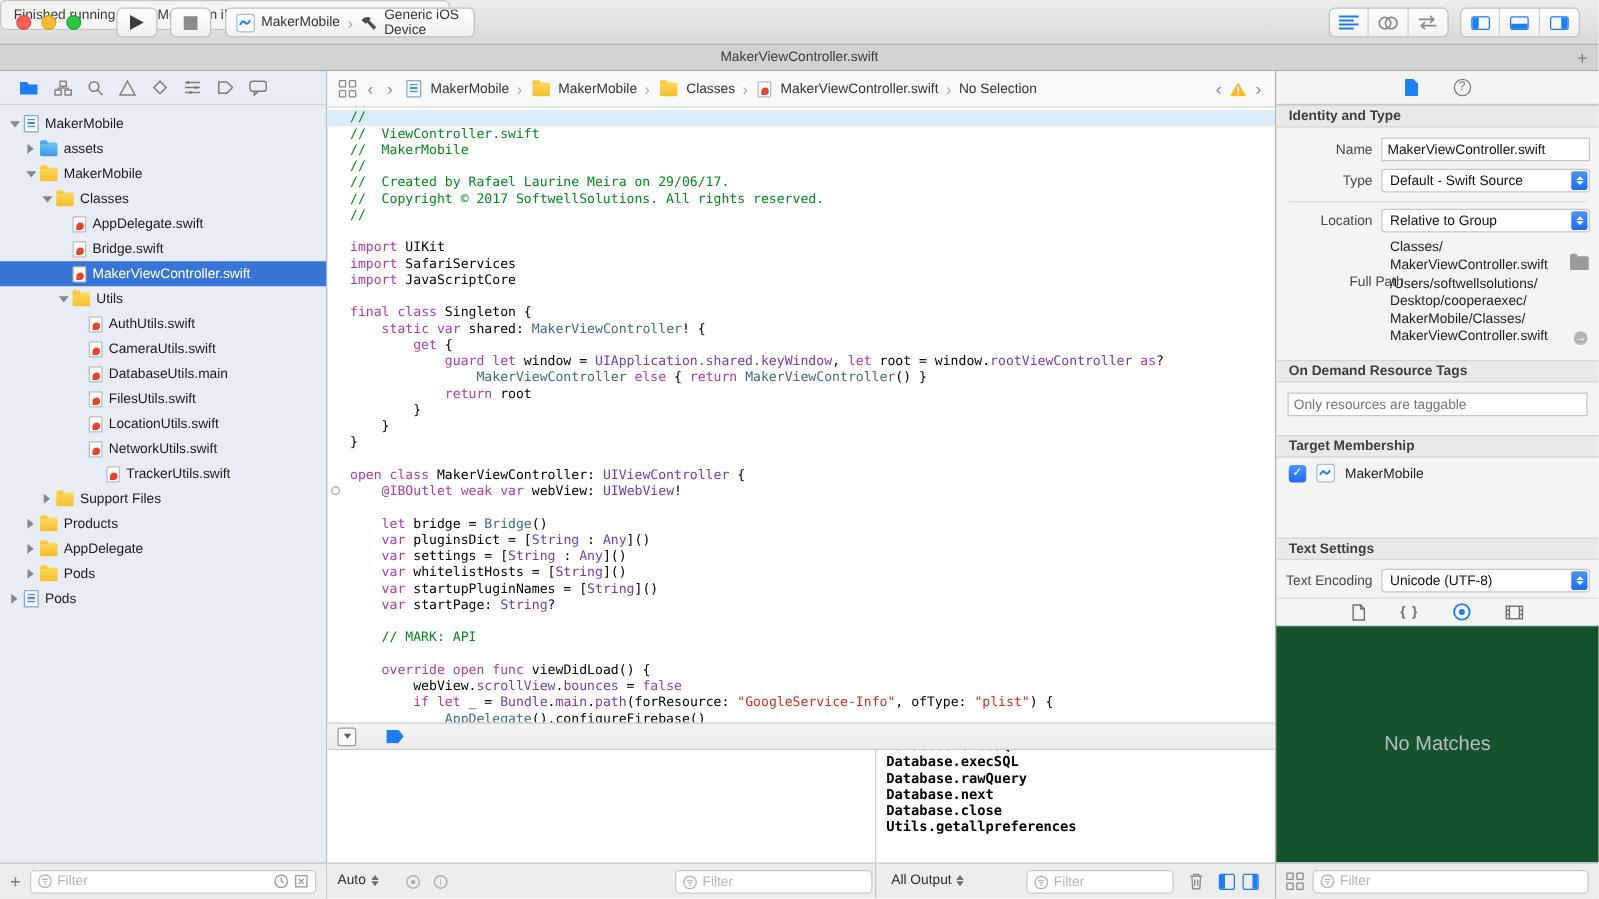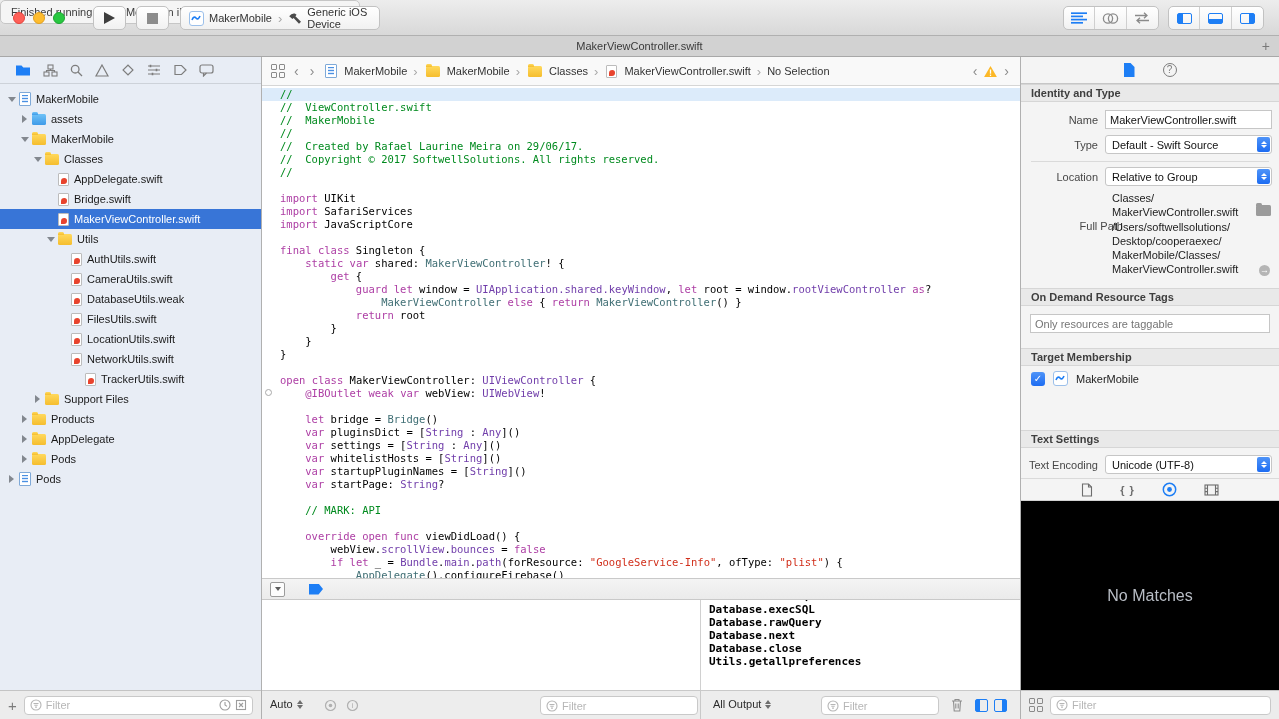--- a/index.html
+++ b/index.html
@@ -103,21 +103,21 @@
 .stepper{position:absolute;right:1px;top:1px;bottom:1px;width:13px;background:linear-gradient(#4f94f8,#1d6cf2);border-radius:2px;display:flex;flex-direction:column;align-items:center;justify-content:center;gap:1px}
 .stepper i{width:0;height:0;border-left:3px solid transparent;border-right:3px solid transparent;display:block}
 .stepper .u{border-bottom:3.5px solid #fff}
 .stepper .d{border-top:3.5px solid #fff}
 .pathtext{white-space:pre-line;line-height:14px;color:#1c1c1c}
 .gray-folder{width:15px;height:11px;border-radius:1.5px;background:#9b9b9b;position:relative}
 .gray-folder::before{content:"";position:absolute;top:-2px;left:0;width:6px;height:3px;border-radius:1.5px 1.5px 0 0;background:#9b9b9b}
 .goarrow{display:inline-block;width:11px;height:11px;border-radius:50%;background:#b5b5b5;color:#fff;font-size:9px;line-height:11px;text-align:center;vertical-align:-1px}
 .cbx{width:14px;height:14px;border-radius:3px;background:linear-gradient(#4f94f8,#1d6cf2);color:#fff;font-size:10px;line-height:14px;text-align:center;flex:none}
 #insp-lib-icons{position:absolute;top:421px;left:0;right:0;height:22px;display:flex;align-items:center;justify-content:center;gap:27px;border-top:1px solid #dadada}
-#library{position:absolute;top:443px;left:0;right:0;bottom:29px;background:#000000;border-top:1px solid #d2d2d2;display:flex;align-items:center;justify-content:center}
+#library{position:absolute;top:443px;left:0;right:0;bottom:29px;background:#14532d;border-top:1px solid #d2d2d2;display:flex;align-items:center;justify-content:center}
 #no-matches{color:#b9bec6;font-size:16px}
 .grid4{display:grid;grid-template-columns:6px 6px;grid-template-rows:6px 6px;gap:2px}
 .grid4 b{border:1.2px solid #8a8a8a;border-radius:1px}
 .helpico{width:14px;height:14px;border:1.2px solid #7c7c7c;border-radius:50%;color:#7c7c7c;font-size:10px;line-height:12px;text-align:center}
 .fileico-blue{width:11px;height:14px;background:#1d7ef5;clip-path:polygon(0 0,64% 0,100% 28%,100% 100%,0 100%)}
 .braces{color:#6d6d6d;font-size:11px;font-weight:bold;letter-spacing:1px}
 </style>
 </head>
 <body>
 
@@ -302,21 +302,21 @@
         <span class="nlbl">AuthUtils.swift</span>
       </div>
       <div class="nrow" style="padding-left: 58px;">
         <span class="disc none"></span>
         <span class="fic swift"></span>
         <span class="nlbl">CameraUtils.swift</span>
       </div>
       <div class="nrow" style="padding-left: 58px;">
         <span class="disc none"></span>
         <span class="fic swift"></span>
-        <span class="nlbl">DatabaseUtils.weak</span>
+        <span class="nlbl">DatabaseUtils.main</span>
       </div>
       <div class="nrow" style="padding-left: 58px;">
         <span class="disc none"></span>
         <span class="fic swift"></span>
         <span class="nlbl">FilesUtils.swift</span>
       </div>
       <div class="nrow" style="padding-left: 58px;">
         <span class="disc none"></span>
         <span class="fic swift"></span>
         <span class="nlbl">LocationUtils.swift</span>

